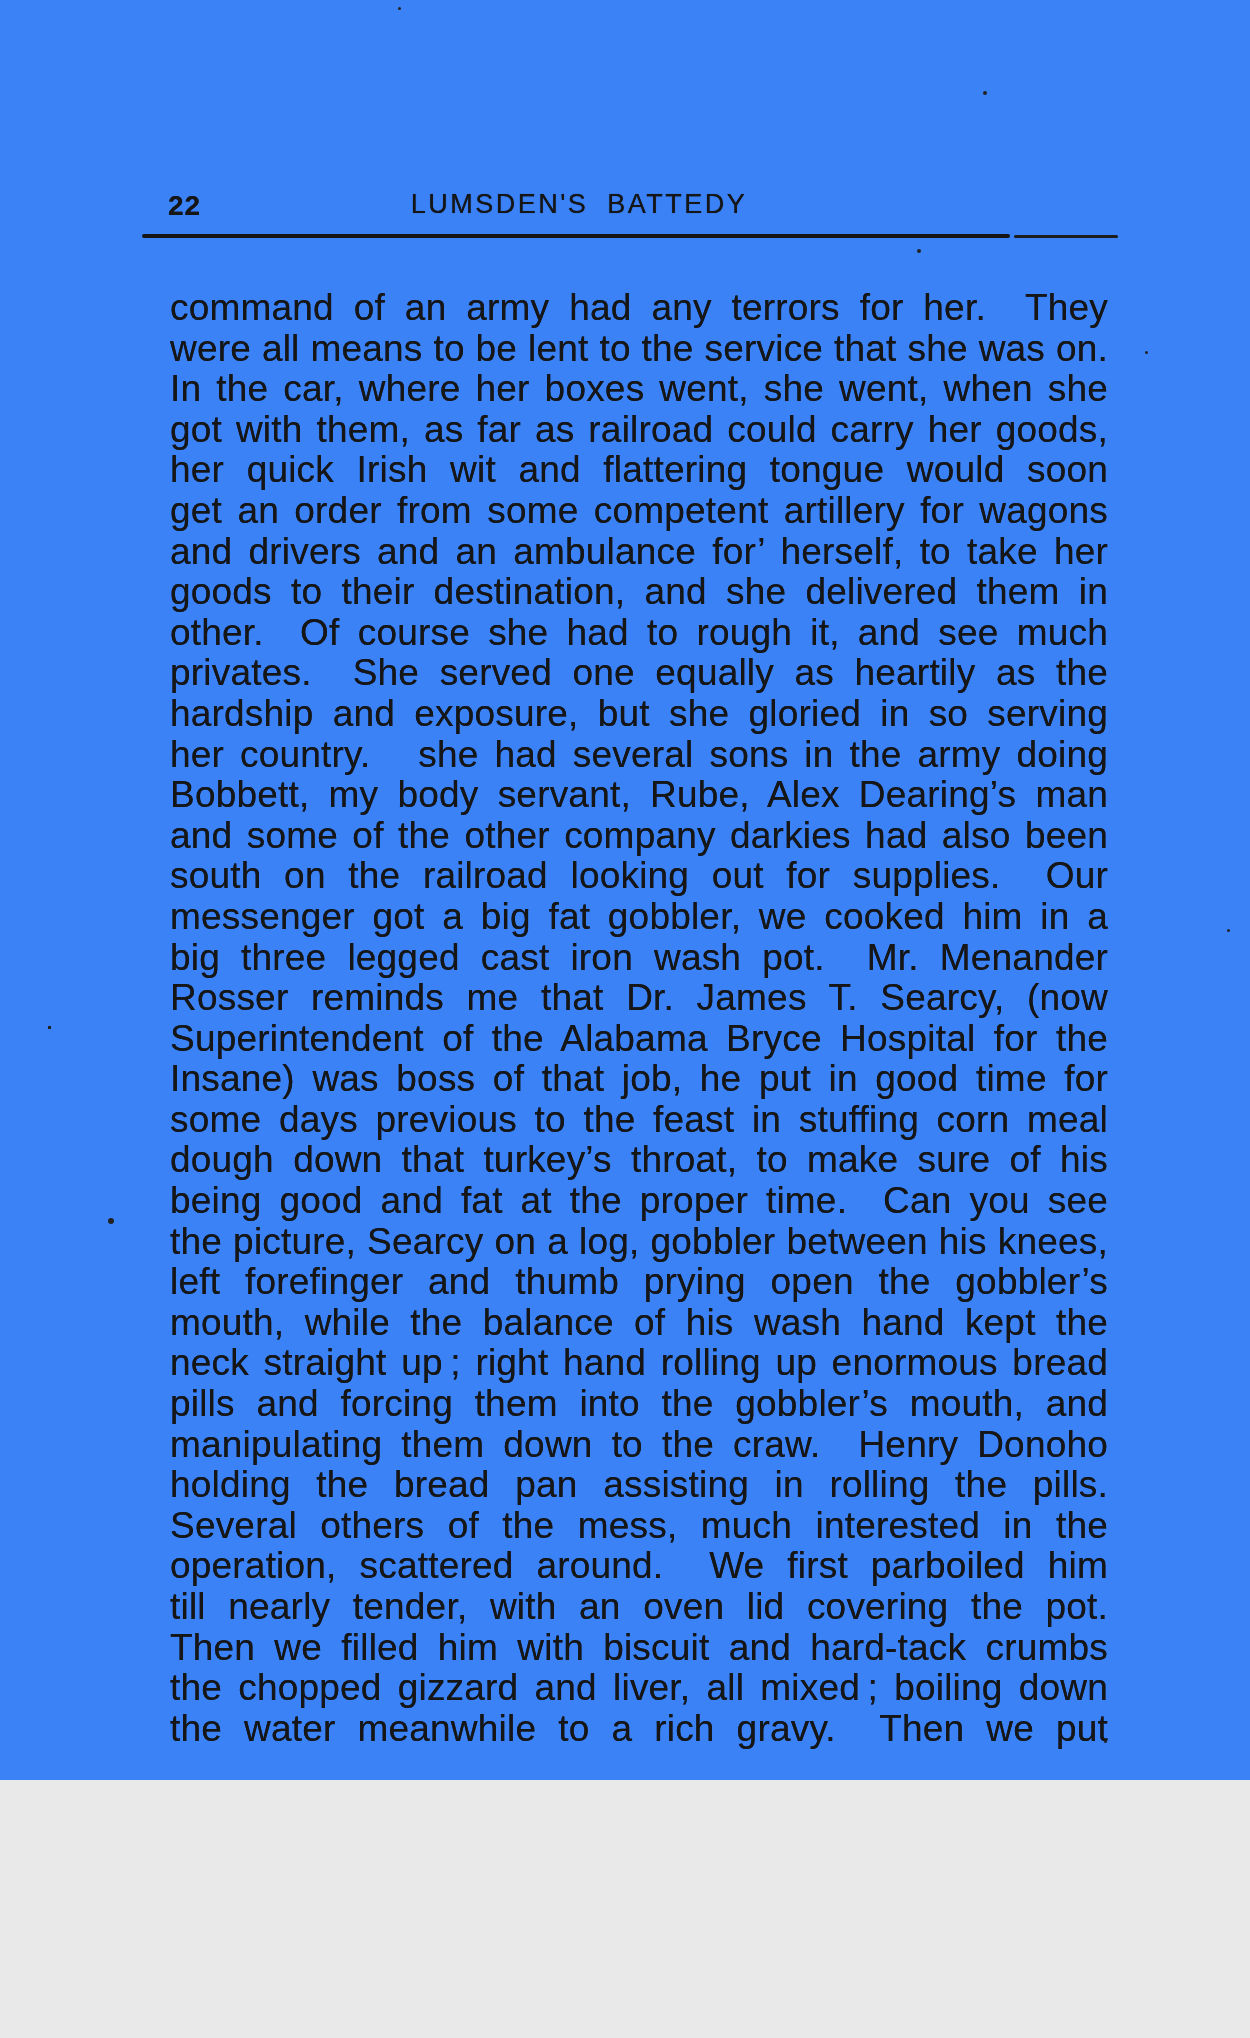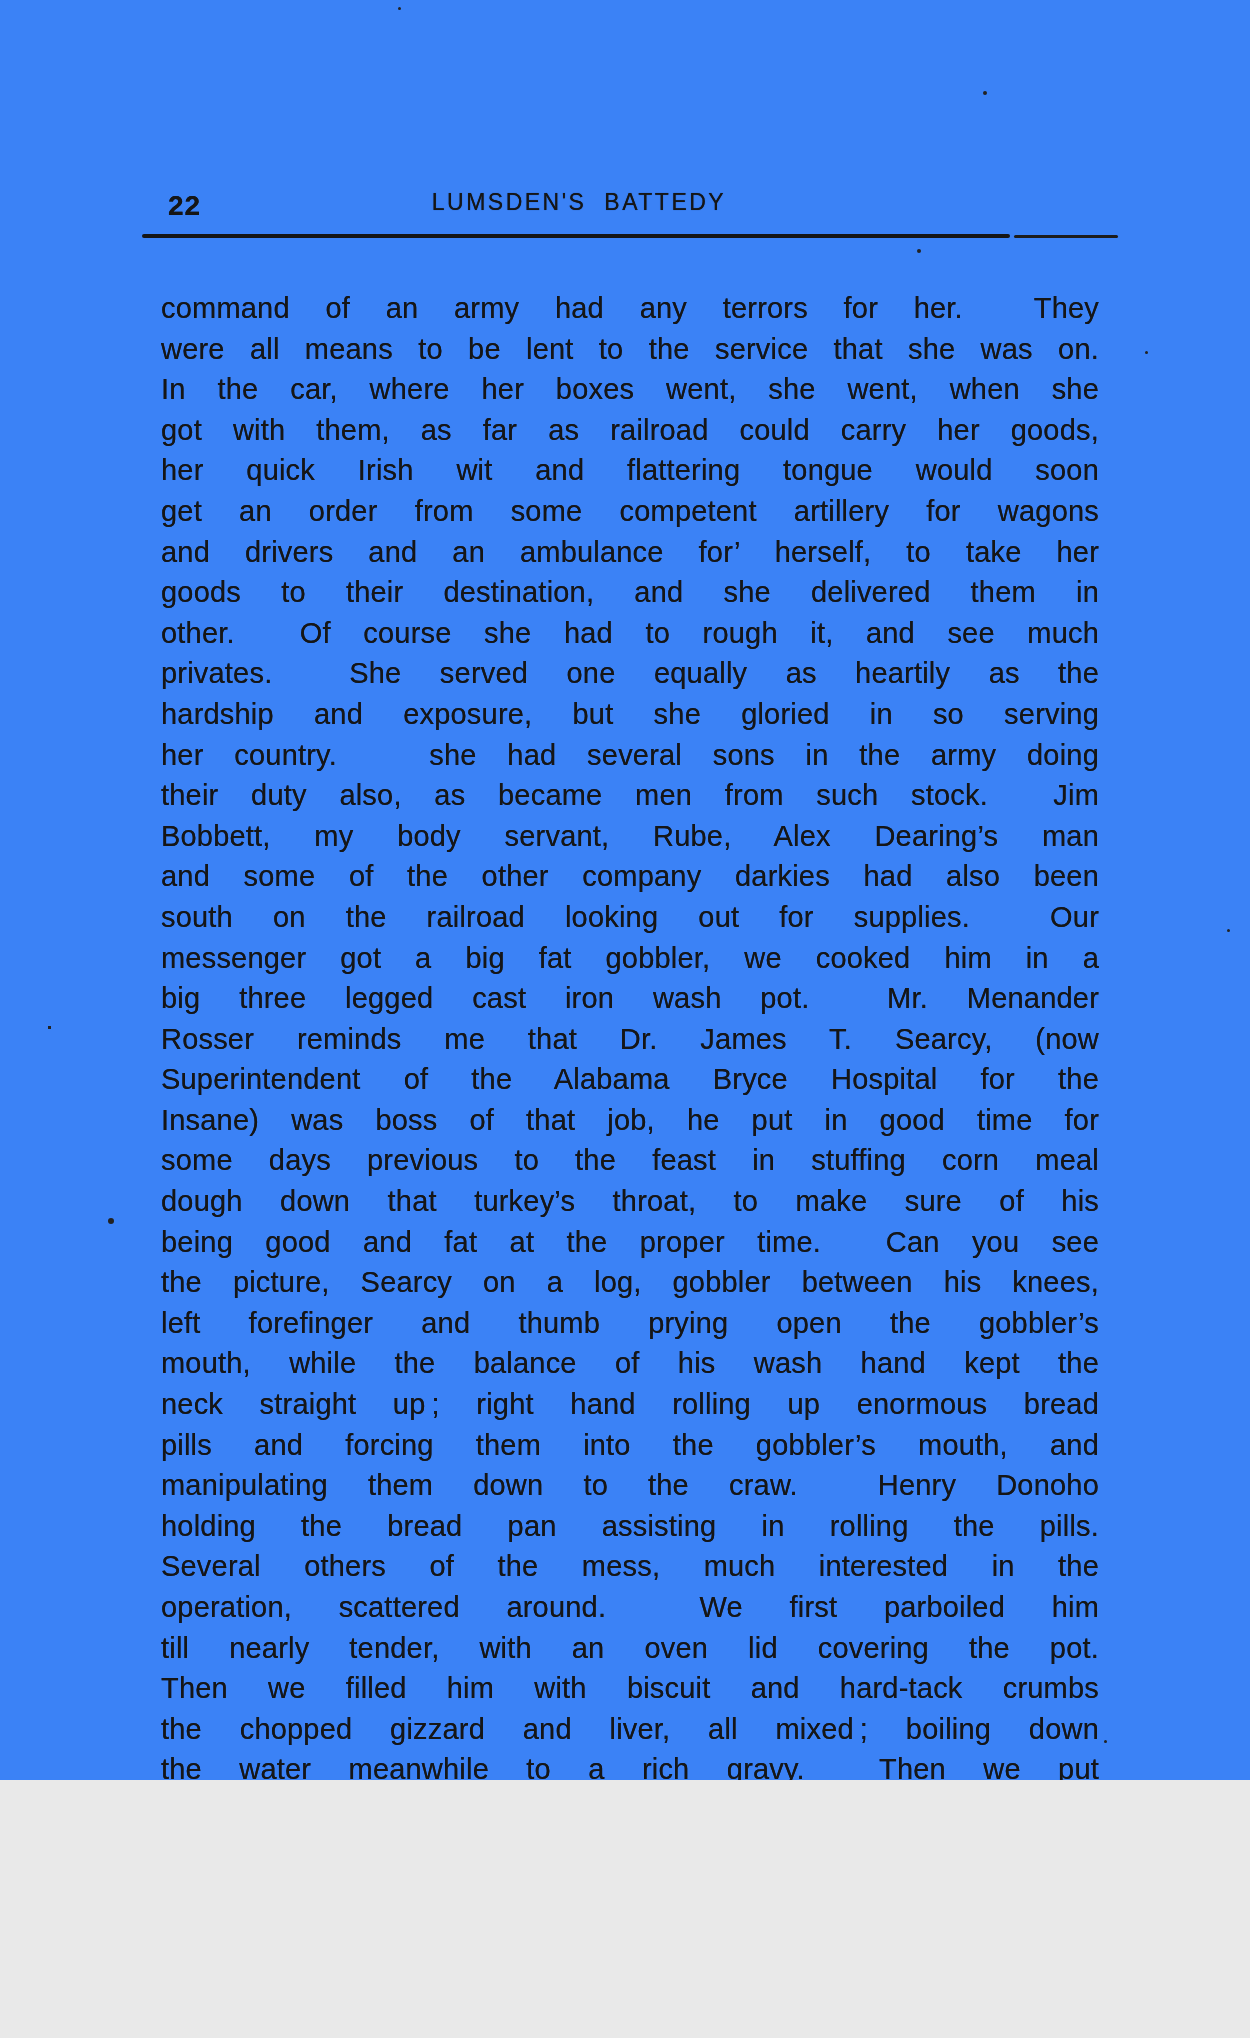--- a/index.html
+++ b/index.html
@@ -26,21 +26,21 @@
     text-shadow: 0 0 0.6px rgba(0,0,0,0.75);
   }
   .header-title-wrap {
     position: absolute;
     left: 0;
     top: 189px;
     width: 1158px;
     text-align: center;
   }
   .header-title {
-    font-size: 23px;
+    font-size: 27px;
     letter-spacing: 2.5px;
     word-spacing: 9px;
     white-space: nowrap;
     text-shadow: 0 0 0.7px rgba(0,0,0,0.8);
   }
   .rule-main {
     position: absolute;
     left: 142px;
     top: 234px;
     width: 868px;
@@ -52,24 +52,24 @@
     position: absolute;
     left: 1014px;
     top: 235px;
     width: 104px;
     height: 3px;
     background: #1c1c1c;
     border-radius: 2px;
   }
   .body-text {
     position: absolute;
-    left: 161px;
+    left: 170px;
     top: 288px;
     width: 938px;
-    font-size: 29px;
+    font-size: 37px;
     line-height: 40.6px;
     letter-spacing: 0.2px;
     text-shadow: 0 0 0.6px rgba(0,0,0,0.72);
   }
   .body-text .line {
     text-align: justify;
     text-align-last: justify;
     white-space: normal;
   }
   .speck {
@@ -98,21 +98,20 @@
       <div class="line">In the car, where her boxes went, she went, when she</div>
       <div class="line">got with them, as far as railroad could carry her goods,</div>
       <div class="line">her quick Irish wit and flattering tongue would soon</div>
       <div class="line">get an order from some competent artillery for wagons</div>
       <div class="line">and drivers and an ambulance for’ herself, to take her</div>
       <div class="line">goods to their destination, and she delivered them in</div>
       <div class="line">other.&nbsp; Of course she had to rough it, and see much</div>
       <div class="line">privates.&nbsp; She served one equally as heartily as the</div>
       <div class="line">hardship and exposure, but she gloried in so serving</div>
       <div class="line">her country.&nbsp;&nbsp; she had several sons in the army doing</div>
-      <div class="line">their duty also, as became men from such stock.&nbsp; Jim</div>
       <div class="line">Bobbett, my body servant, Rube, Alex Dearing’s man</div>
       <div class="line">and some of the other company darkies had also been</div>
       <div class="line">south on the railroad looking out for supplies.&nbsp; Our</div>
       <div class="line">messenger got a big fat gobbler, we cooked him in a</div>
       <div class="line">big three legged cast iron wash pot.&nbsp; Mr. Menander</div>
       <div class="line">Rosser reminds me that Dr. James T. Searcy, (now</div>
       <div class="line">Superintendent of the Alabama Bryce Hospital for the</div>
       <div class="line">Insane) was boss of that job, he put in good time for</div>
       <div class="line">some days previous to the feast in stuffing corn meal</div>
       <div class="line">dough down that turkey’s throat, to make sure of his</div>

